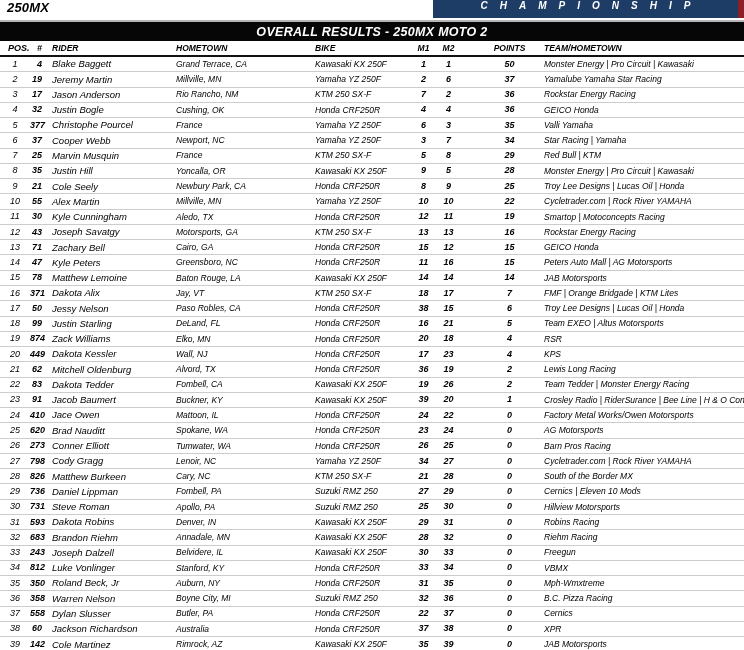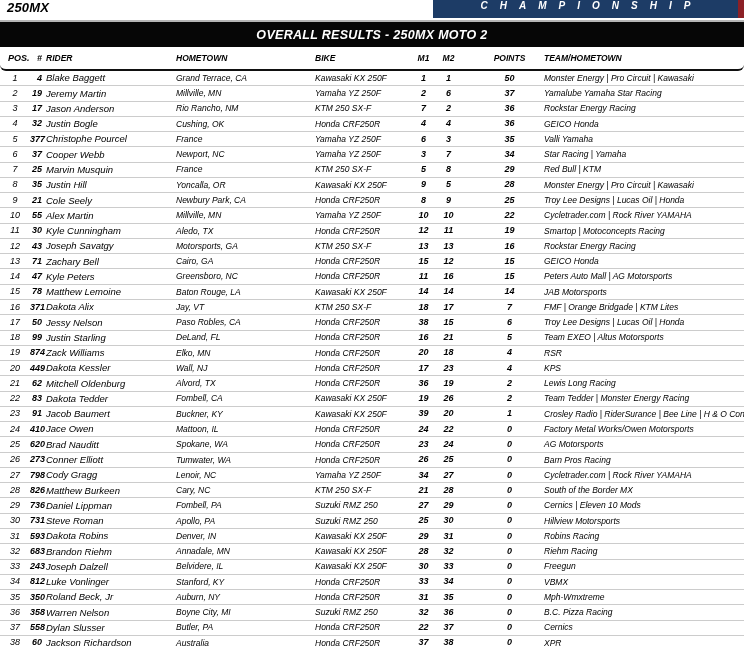--- a/index.html
+++ b/index.html
@@ -8,37 +8,37 @@
 
   
   .top-bar{position:relative;height:20px;}
   .series-title{position:absolute;left:7px;top:0;font-size:13px;font-weight:bold;letter-spacing:0.2px;}
   .champ-banner{position:absolute;right:6px;top:0;width:305px;height:18px;background:#1d3c66;
     display:flex;justify-content:center;}
   .champ-banner span{color:#fff;font-size:10px;font-weight:bold;letter-spacing:12px;text-indent:12px;white-space:nowrap;}
   .banner-red{position:absolute;right:0;top:0;width:6px;height:18px;background:#8c2026;}
 
   
-  .title-bar{height:27px;background:#060606;border-top:2px solid #b5b5b5;box-sizing:border-box;
+  .title-bar{height:21px;background:#060606;border-top:2px solid #b5b5b5;box-sizing:border-box;
     display:flex;align-items:center;justify-content:center;}
   .title-bar span{color:#fff;font-size:12.5px;font-weight:bold;letter-spacing:0.3px;}
 
   
   .row{display:grid;grid-template-columns:30px 12px 134px 130px 105px 25px 25px 83px 1fr;
     align-items:center;box-sizing:border-box;}
   .c{white-space:nowrap;overflow:visible;line-height:1;}
-  .thead{height:24px;border-bottom:2px solid #111;font-size:8.5px;font-weight:bold;border-radius:6px;}
+  .thead{height:16px;border-bottom:2px solid #111;font-size:8.5px;font-weight:bold;}
   .thead .pos{text-align:left;padding-left:8px;}
   .thead .num{text-align:right;}
   .tbody .row{height:15.28px;border-bottom:1px solid #cccccc;}
   .tbody .row:last-child{border-bottom:none;}
 
   .pos{text-align:center;font-size:9px;}
   .num{text-align:right;font-size:9px;font-weight:bold;}
-  .rider{padding-left:4px;font-size:9.5px;}
+  .rider{padding-left:4px;font-size:9.5px;margin-left:6px;}
   .home{font-size:8.5px;}
   .bike{font-size:8.5px;padding-left:9px;}
   .m1,.m2{text-align:center;font-size:9px;font-weight:bold;}
   .pts{text-align:center;font-size:9px;font-weight:bold;padding-left:14px;}
   .team{font-size:8.5px;}
   .thead .rider,.thead .home,.thead .bike,.thead .team{font-size:8.5px;}
   .thead .m1,.thead .m2,.thead .pts{font-size:8.5px;}
 </style>
 </head>
 <body>

